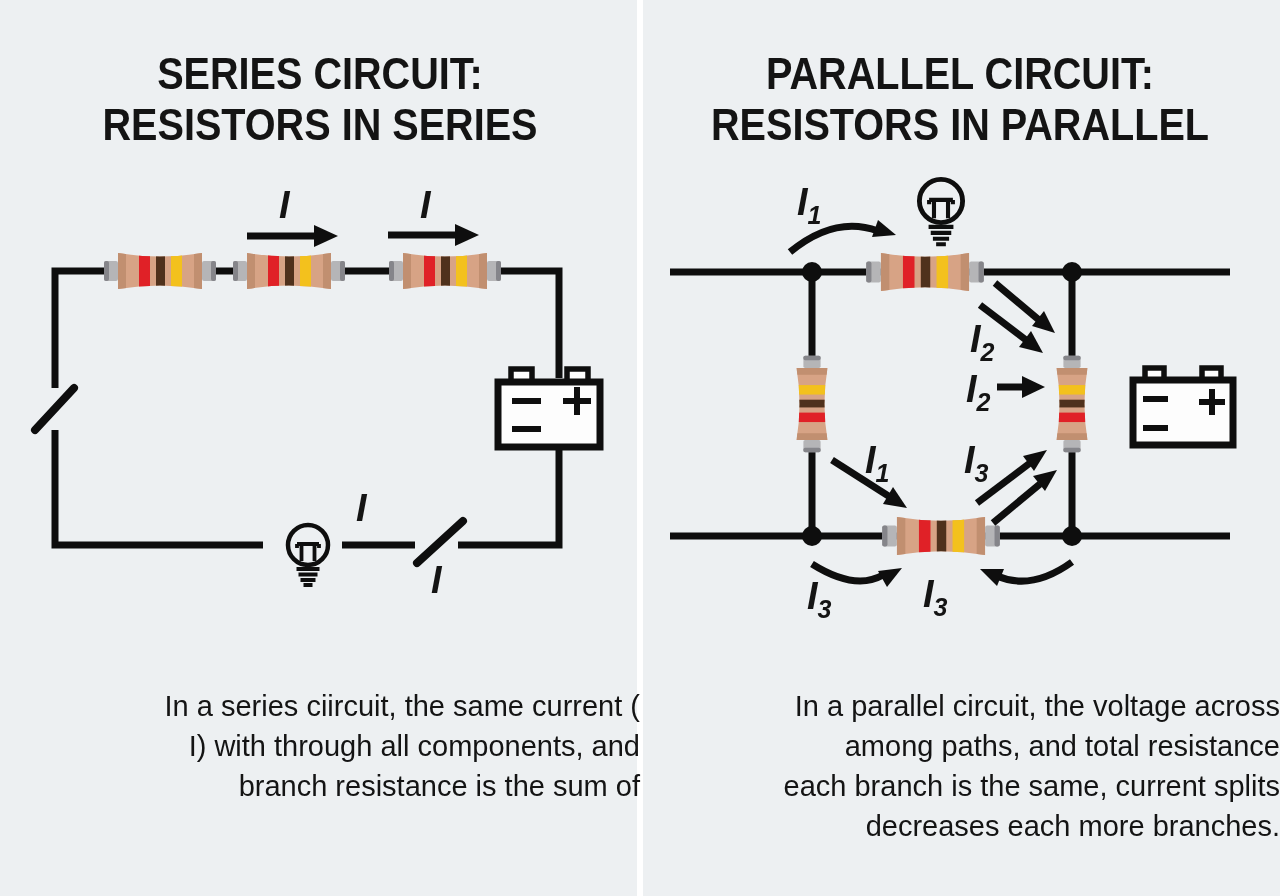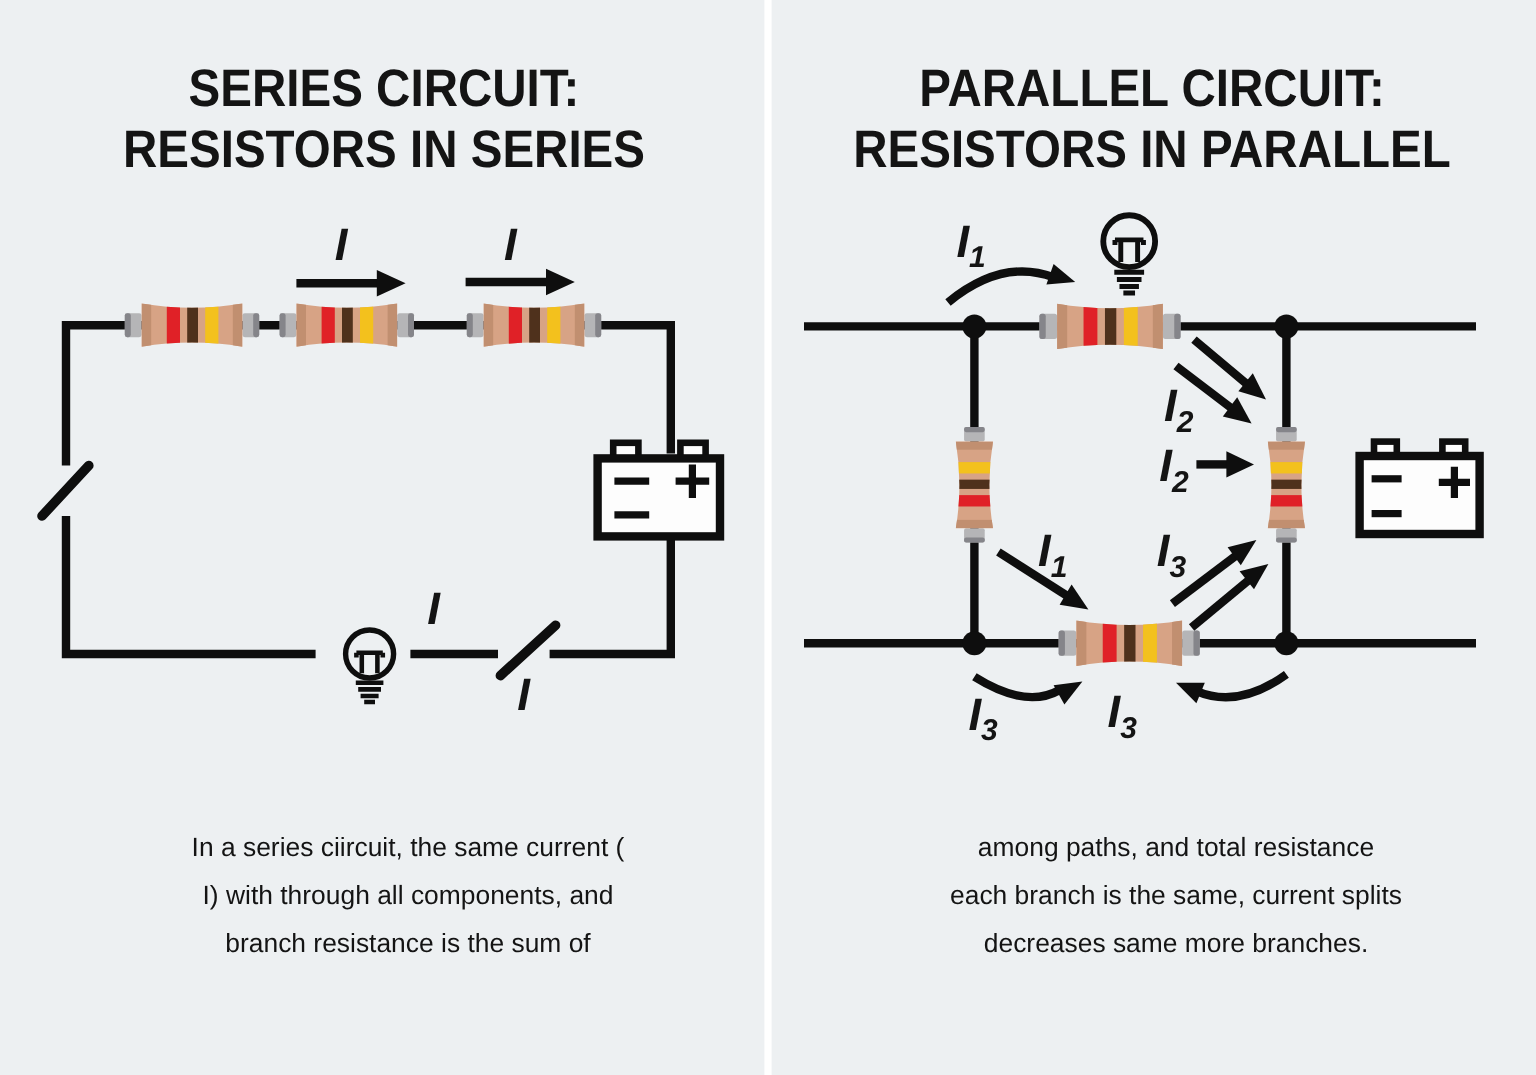--- a/index.html
+++ b/index.html
@@ -12,22 +12,22 @@
   .panel{position:absolute;top:0;width:640px;height:889px;}
   .panel-left{left:0;}
   .panel-right{left:640px;}
   .divider{position:absolute;left:637px;top:0;width:6px;height:896px;background:var(--divider,#fff);}
   .panel-title{
     position:absolute;top:48px;left:0;width:100%;text-align:center;
     font-weight:bold;font-size:44px;line-height:51px;letter-spacing:0px;
     transform:scaleX(0.9);color:var(--ink,#141414);
   }
   .panel-desc{
-    position:absolute;top:686px;left:0;width:100%;text-align:center;
-    font-size:22px;line-height:40px;color:var(--ink,#141414);margin-left:20px;
+    position:absolute;top:686px;left:0;width:100%;text-align:right;
+    font-size:29px;line-height:40px;color:var(--ink,#141414);
   }
   .circuit-svg{position:absolute;left:0;top:160px;width:640px;height:520px;}
   .wire{stroke:var(--wire,#0e0e0e);stroke-width:7;fill:none;}
   .blade{stroke:var(--wire,#0e0e0e);stroke-width:8;fill:none;stroke-linecap:round;}
   .arrowline{stroke:var(--wire,#0e0e0e);stroke-width:7;fill:none;}
   .arrowhead{fill:var(--wire,#0e0e0e);stroke:none;}
   .dot{fill:var(--wire,#0e0e0e);}
   .cap{fill:var(--cap-gray,#b5b5b7);}
   .capd{fill:var(--cap-dark,#85858a);}
   .rbody{fill:var(--resistor-body,#d7a385);}
@@ -228,17 +228,18 @@
 
   <div class="cur" style="left:157px;top:183px;"><span>I</span><sub>1</sub></div>
   <div class="cur" style="left:330px;top:320px;"><span>I</span><sub>2</sub></div>
   <div class="cur" style="left:326px;top:370px;"><span>I</span><sub>2</sub></div>
   <div class="cur" style="left:324px;top:441px;"><span>I</span><sub>3</sub></div>
   <div class="cur" style="left:225px;top:441px;"><span>I</span><sub>1</sub></div>
   <div class="cur" style="left:167px;top:577px;"><span>I</span><sub>3</sub></div>
   <div class="cur" style="left:283px;top:575px;"><span>I</span><sub>3</sub></div>
 
   <div class="panel-desc">
+    <div>In a parallel circuit, the voltage across</div>
     <div>among paths, and total resistance</div>
     <div>each branch is the same, current splits</div>
-    <div>decreases same more branches.</div>
+    <div>decreases each more branches.</div>
   </div>
 </section>
 
 </body></html>

